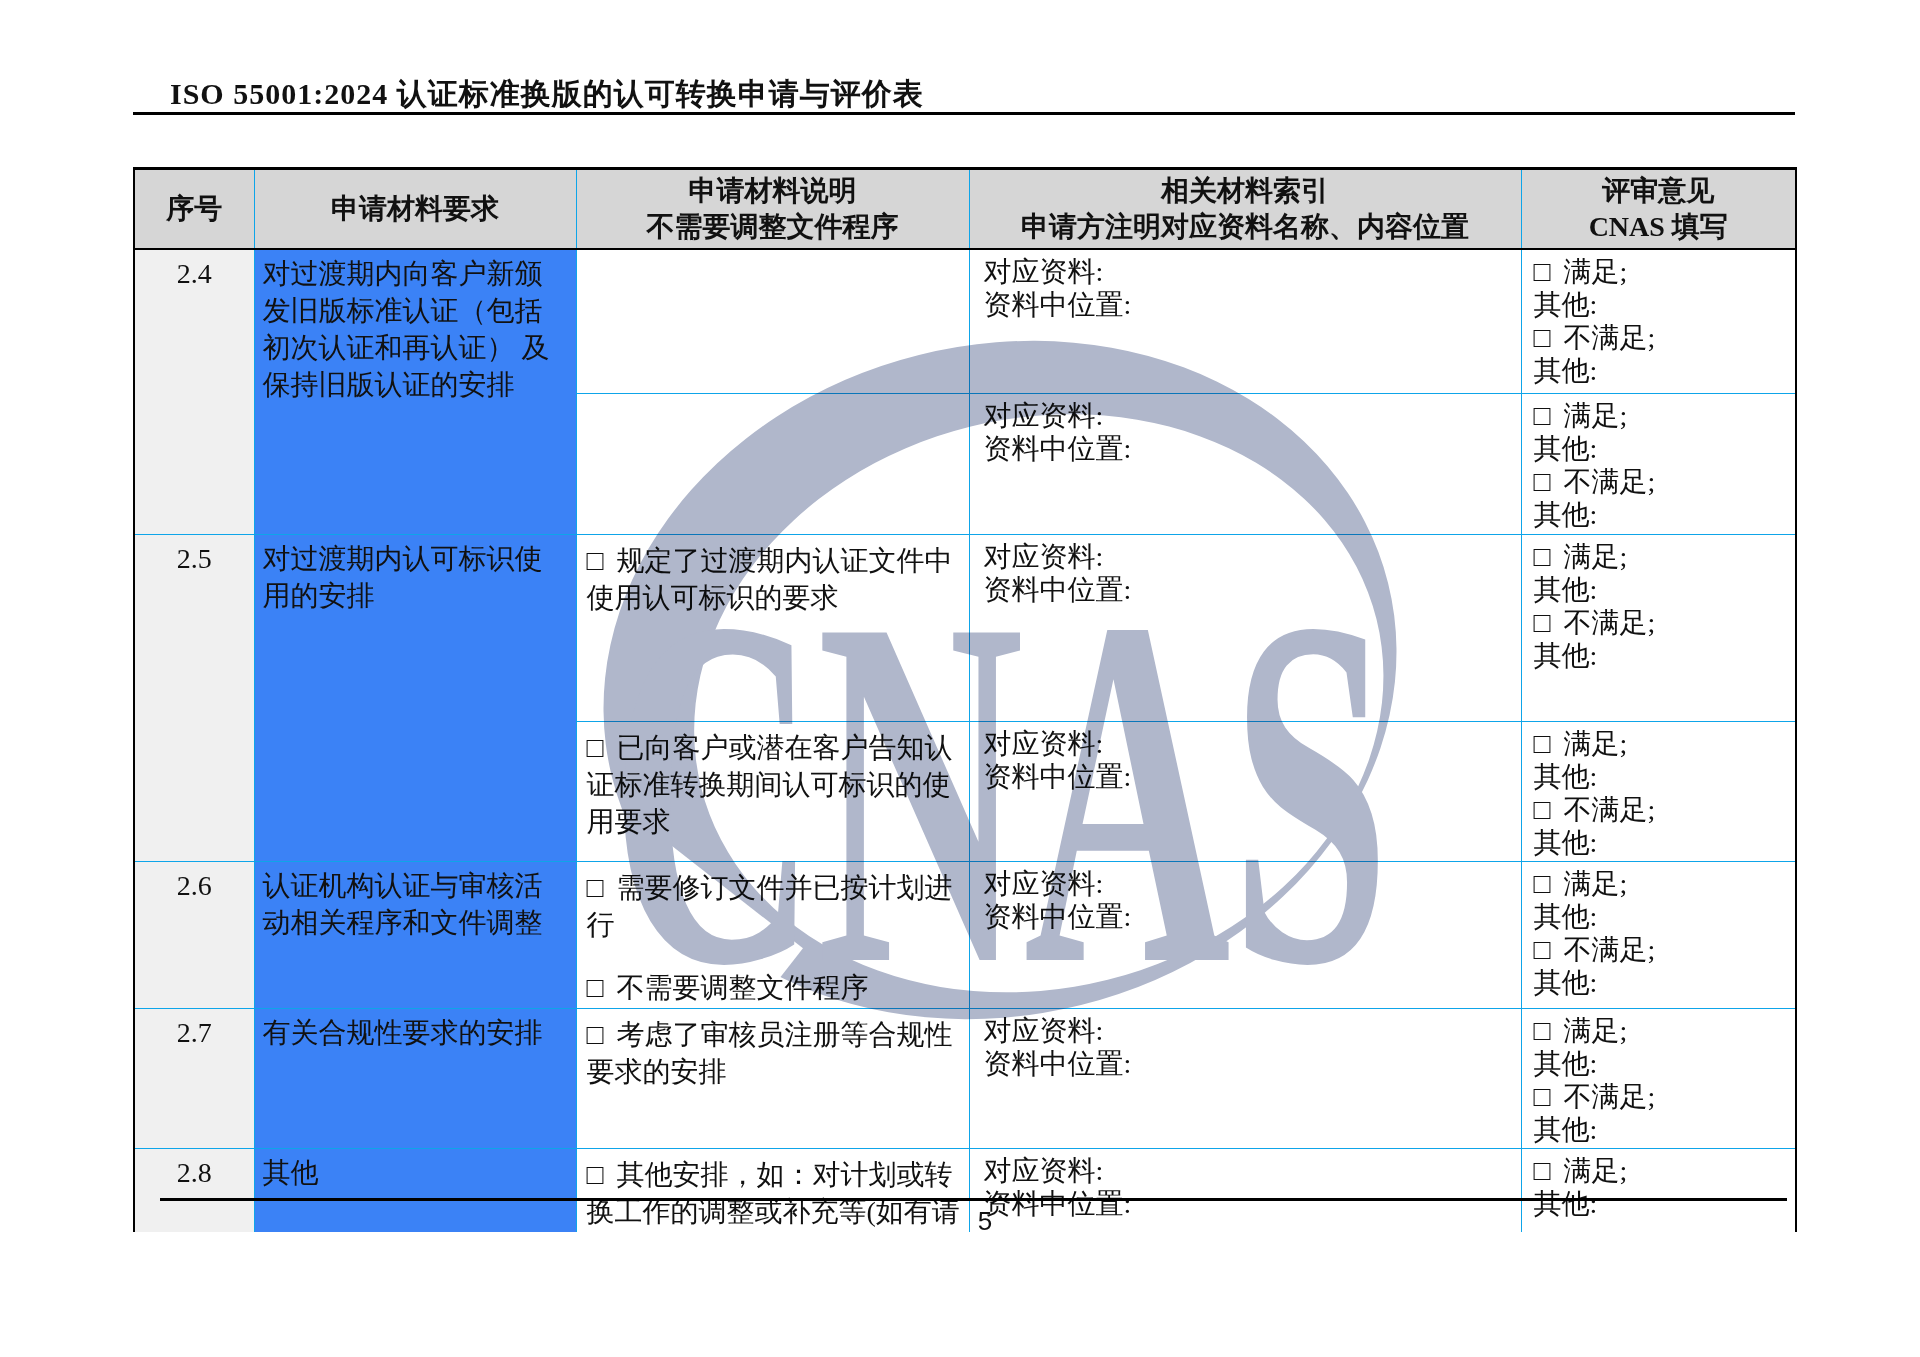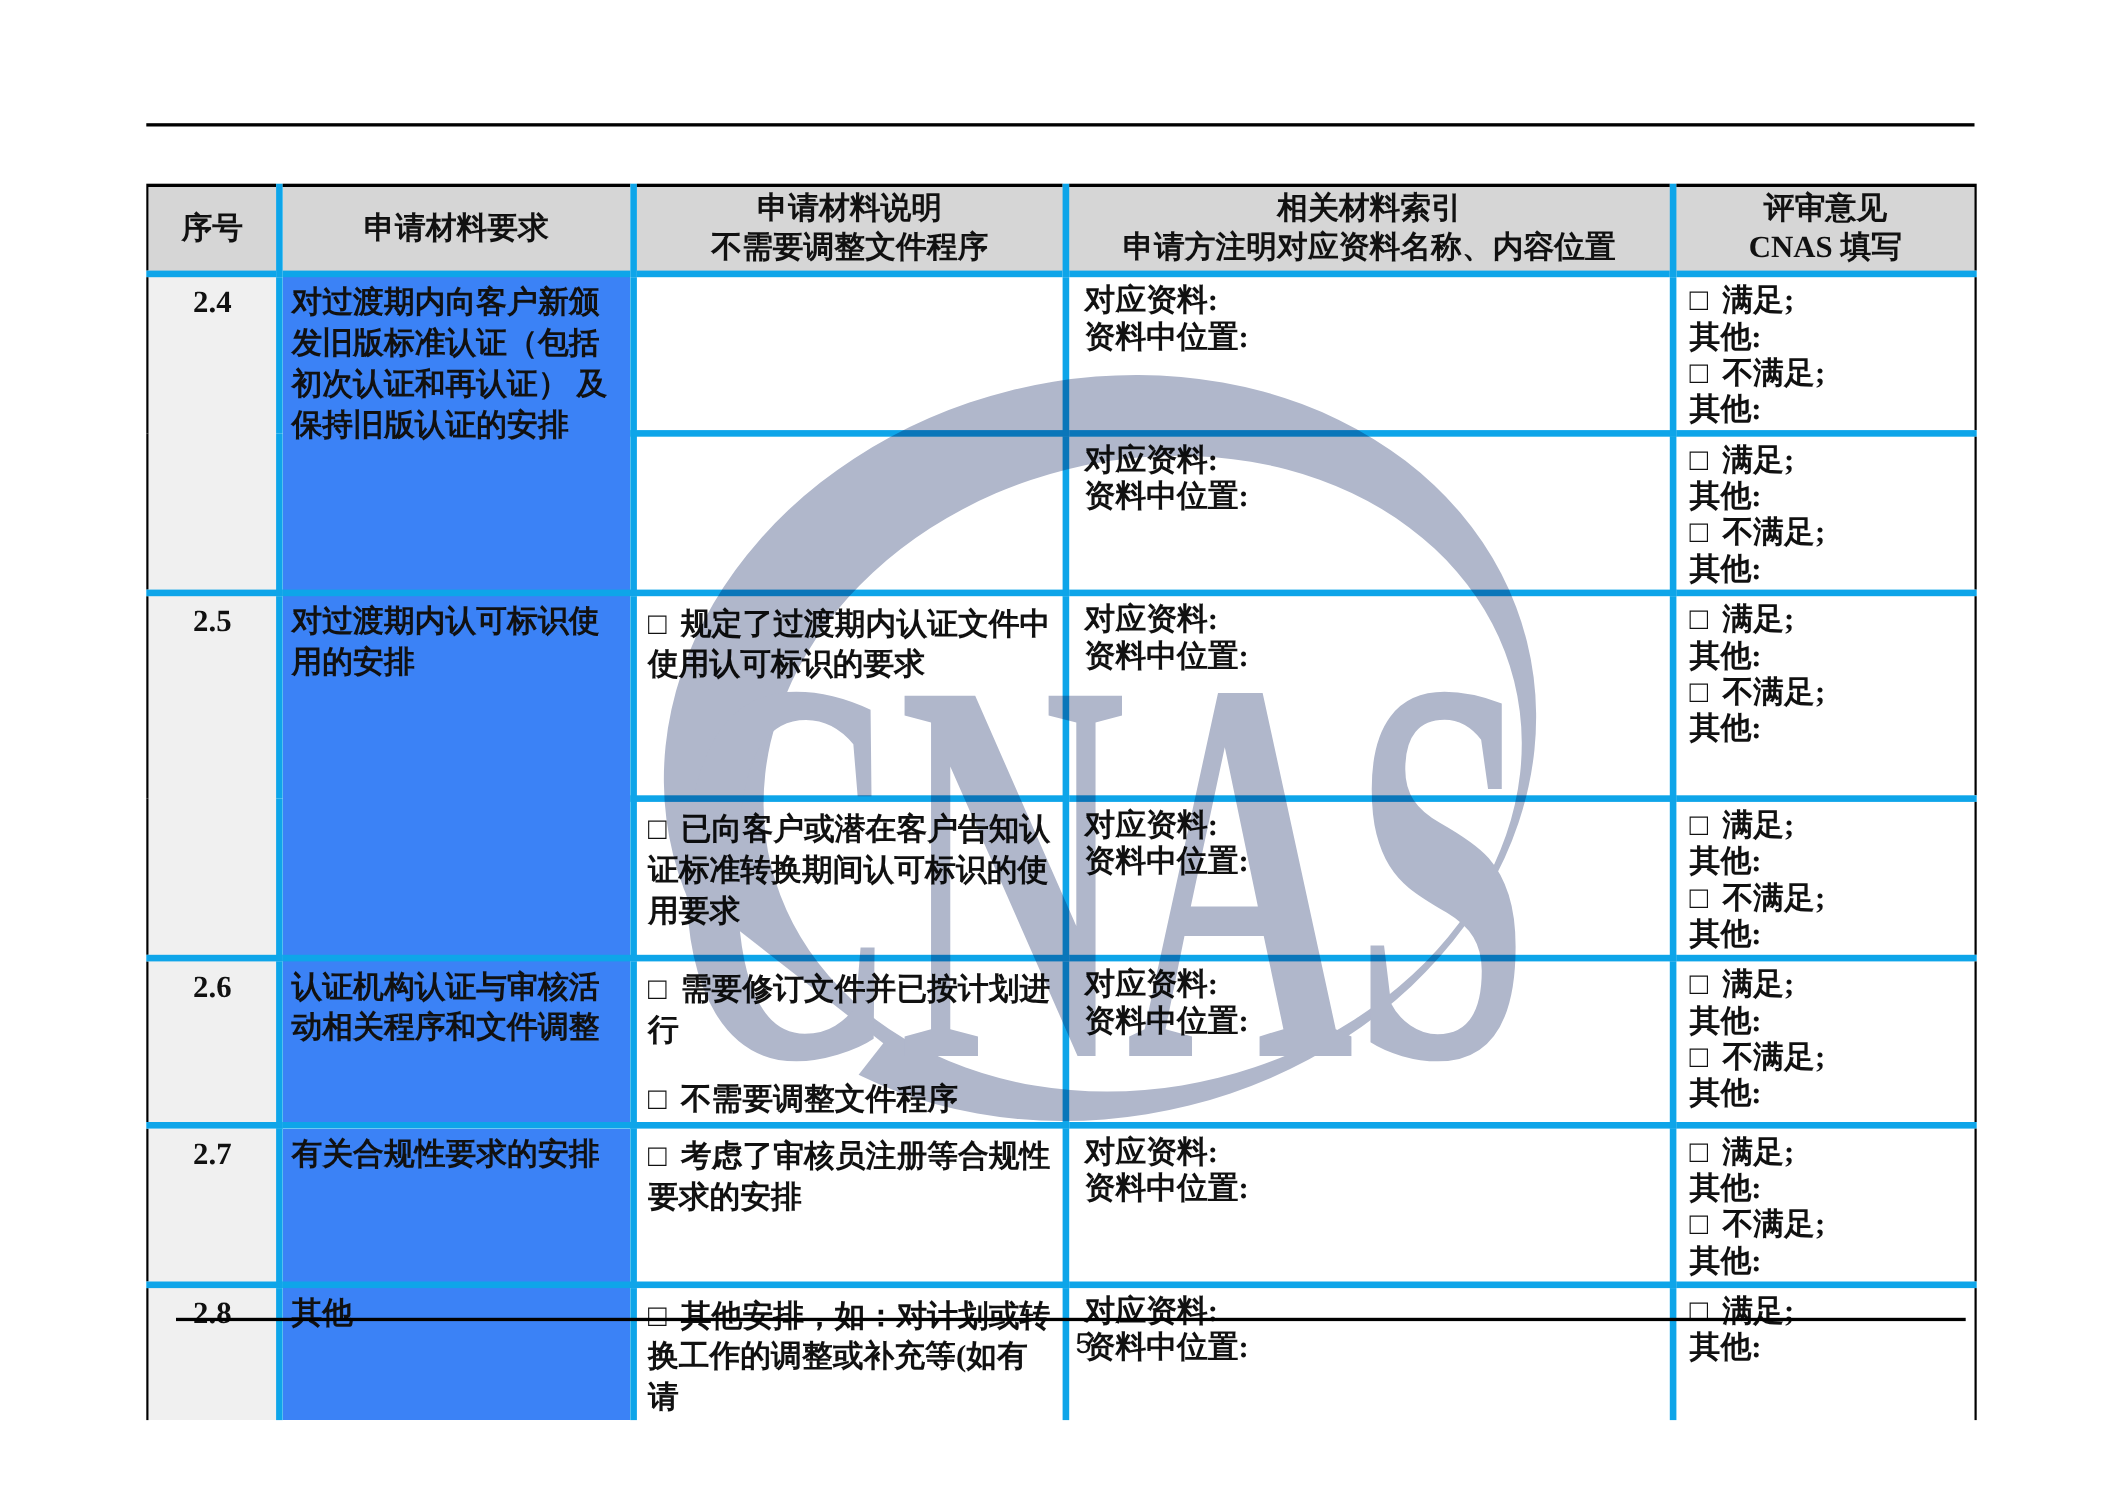--- a/index.html
+++ b/index.html
@@ -11,22 +11,22 @@
     position:absolute;left:170px;top:74px;font-size:30px;font-weight:bold;
     letter-spacing:1px;white-space:nowrap;
   }
   .title-rule{position:absolute;left:133px;top:112px;width:1662px;height:3px;background:#000;}
 
   table.eval{
     position:absolute;left:133px;top:167px;width:1662px;
     border-collapse:collapse;table-layout:fixed;
   }
   td,th{
-    border:6px solid #0ea5e9;vertical-align:top;overflow:hidden;
-    font-size:28px;font-weight:bold;text-align:left;
+    border:1px solid #0ea5e9;vertical-align:top;overflow:hidden;
+    font-size:28px;font-weight:normal;text-align:left;
   }
   
   thead th{border-top:3px solid #000;border-bottom:2px solid #000;}
   .b-left{border-left:2px solid #000;}
   .b-right{border-right:2px solid #000;}
   tr.r-last td{border-bottom:none;}
 
   thead th{
     background:#d6d6d6;text-align:center;vertical-align:middle;
     font-weight:bold;line-height:36px;padding:2px;
@@ -58,20 +58,21 @@
   .page-number{
     position:absolute;left:0;top:1206px;width:1970px;text-align:center;
     font-size:26px;font-family:"Liberation Sans","DejaVu Sans",sans-serif;
   }
 </style>
 </head>
 <body>
 
 <div class="page">
 
+  <div class="doc-title">ISO 55001:2024 认证标准换版的认可转换申请与评价表</div>
   <div class="title-rule"></div>
 
   <svg class="watermark" viewBox="0 0 840 730" aria-hidden="true">
     <g transform="rotate(-14 420 360)">
       <ellipse cx="420" cy="360" rx="400" ry="335" fill="#b0b7cb"></ellipse>
       <ellipse cx="452" cy="392" rx="348" ry="285" fill="#ffffff"></ellipse>
     </g>
     <rect x="10" y="555" width="190" height="140" fill="#ffffff" transform="rotate(38 105 625)"></rect>
     <rect x="695" y="595" width="175" height="125" fill="#ffffff" transform="rotate(-25 782 657)"></rect>
     <text x="420" y="640" text-anchor="middle" font-family="'Liberation Serif','DejaVu Serif',serif" font-weight="bold" font-size="500" fill="#b0b7cb" textLength="780" lengthAdjust="spacingAndGlyphs">CNAS</text>

